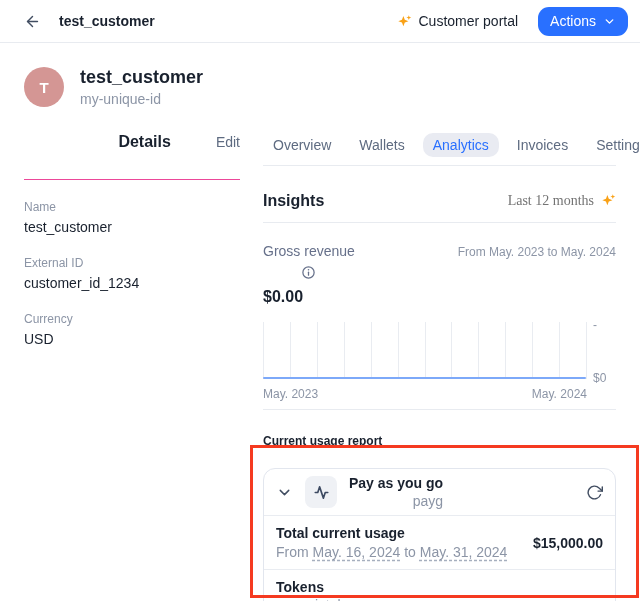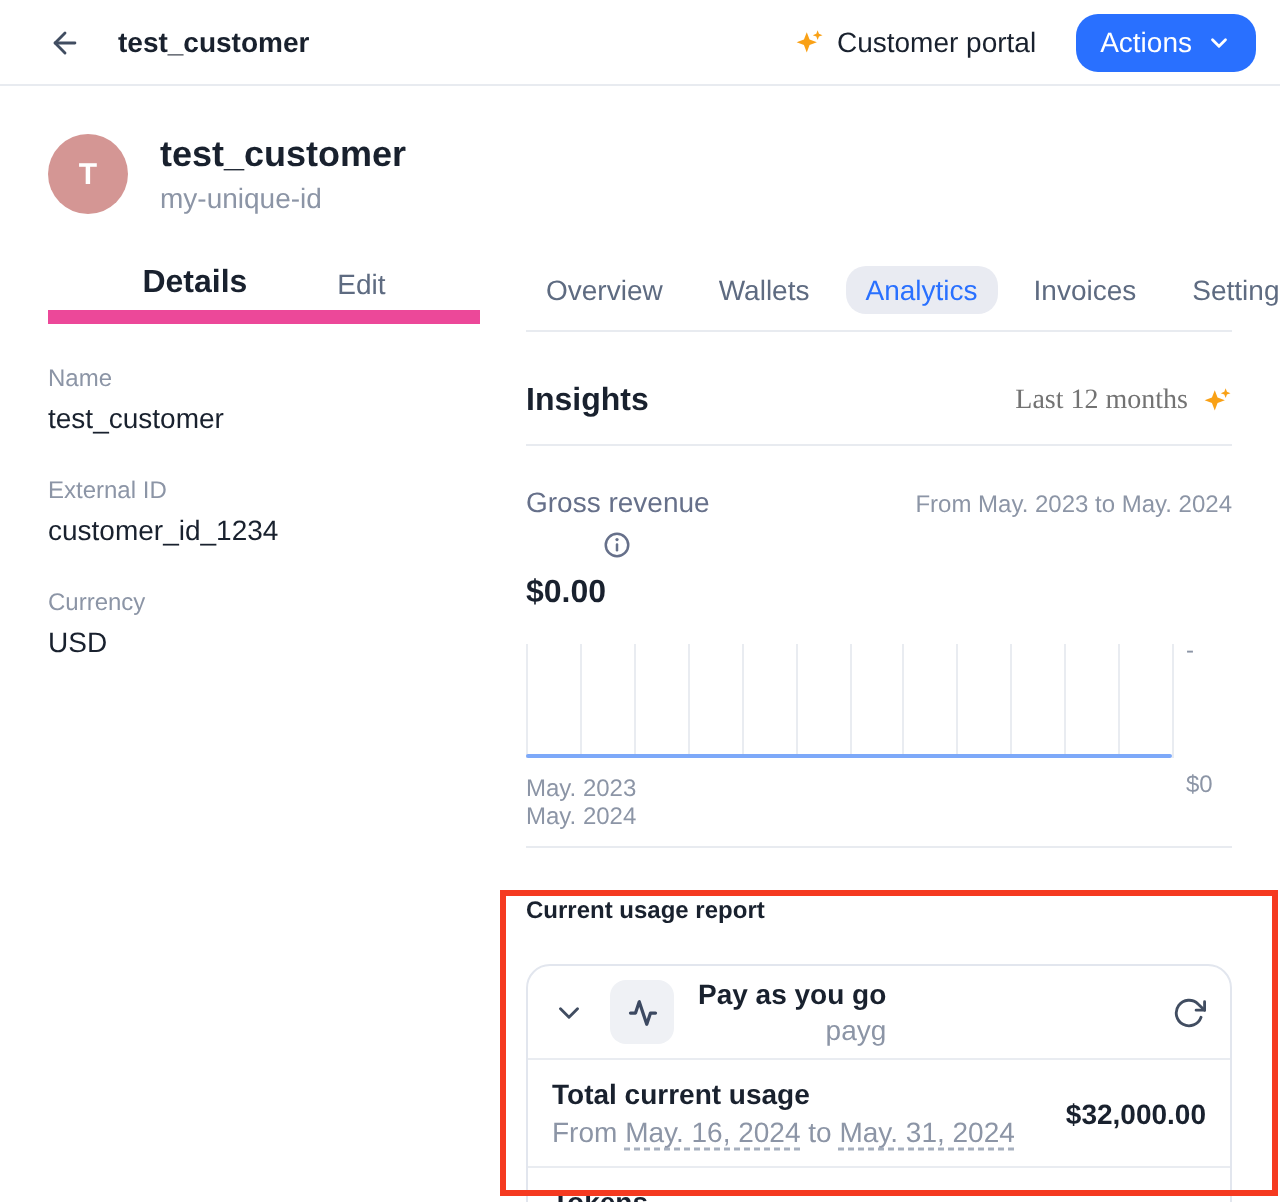--- a/index.html
+++ b/index.html
@@ -38,22 +38,22 @@
   }
   .cust-name { font-size:18px; font-weight:700; }
   .cust-id { font-size:14px; color:#8C95A6; margin-top:3px; }
 
   
   .main { display:flex; gap:23px; padding:0 24px; }
   .col-left { width:216px; flex-shrink:0; }
   .col-right { flex:1; min-width:0; }
 
   .col-head {
-    display:flex; justify-content:center; align-items:center;
-    padding-bottom:4px; border-bottom:7px solid #ec4899;
+    display:flex; justify-content:flex-end; align-items:center;
+    padding-bottom:28px; border-bottom:1px solid #ec4899;
   }
   .col-head h2 { font-size:16px; font-weight:700; }
   .edit-link { font-size:14px; color:#5E6B81; font-weight:500; cursor:pointer;margin-left:45px; }
 
   .fields { margin-top:20px; }
   .field { margin-bottom:21px; }
   .field-label { font-size:12px; color:#8C95A6; margin-bottom:5px; }
   .field-value { font-size:14px; color:#19212E; }
 
   
@@ -75,21 +75,21 @@
   .metric { margin-top:20px; display:flex; justify-content:space-between; align-items:flex-start; }
   .metric-label-row { display:flex; align-items:center; gap:6px; font-size:14px; color:#66708A;flex-direction:column; }
   .metric-value { font-size:16px; font-weight:700; margin-top:8px; }
   .metric-range { font-size:12px; color:#8C95A6; padding-top:2px; }
 
   
   .chart { margin-top:16px; position:relative; padding-right:29px; }
   .plot { height:57px; position:relative; display:flex; border-right:1px solid #E9ECF1; }
   .plot .gl { flex:1; border-left:1px solid #E9ECF1; }
   .chart-line { position:absolute; left:0; right:0; bottom:0; height:2px; background:#7DA9F9; border-radius:2px; }
-  .xlabels { display:flex; justify-content:space-between; font-size:12px; color:#8C95A6; margin-top:8px;flex-direction:column; }
+  .xlabels { display:flex; justify-content:space-between; font-size:12px; color:#8C95A6; margin-top:8px; }
   .y-top { position:absolute; top:-4px; right:0; width:29px; padding-left:6px; font-size:12px; color:#8C95A6; }
   .y-bot { position:absolute; bottom:16px; right:0; width:29px; padding-left:6px; font-size:12px; color:#8C95A6; }
 
   .section-divider { border-bottom:1px solid #E8EBF0; margin-top:8px; }
 
   
   .usage-title { margin-top:24px; font-size:12px; font-weight:700; }
   .card { margin-top:20px; border:1px solid #E2E6EE; border-radius:12px; background:#fff; }
   .card-row { display:flex; align-items:center; padding:9px 12px; border-top:1px solid #E9ECF1; }
   .card-row:first-child { border-top:none; padding:6px 12px; }
@@ -264,21 +264,21 @@
       <div class="card-row">
         <span>
           <div class="row-title">Total current usage</div>
           <div class="period-line">
             <span>From</span>
             <span class="date-tip">May. 16, 2024</span>
             <span>to</span>
             <span class="date-tip">May. 31, 2024</span>
           </div>
         </span>
-        <span class="row-amount">$32,000.00</span>
+        <span class="row-amount">$15,000.00</span>
       </div>
 
       <div class="card-row">
         <span>
           <div class="row-title">Tokens</div>
           <div class="row-sub">openai_tokens</div>
         </span>
       </div>
     </div>
   </div>

